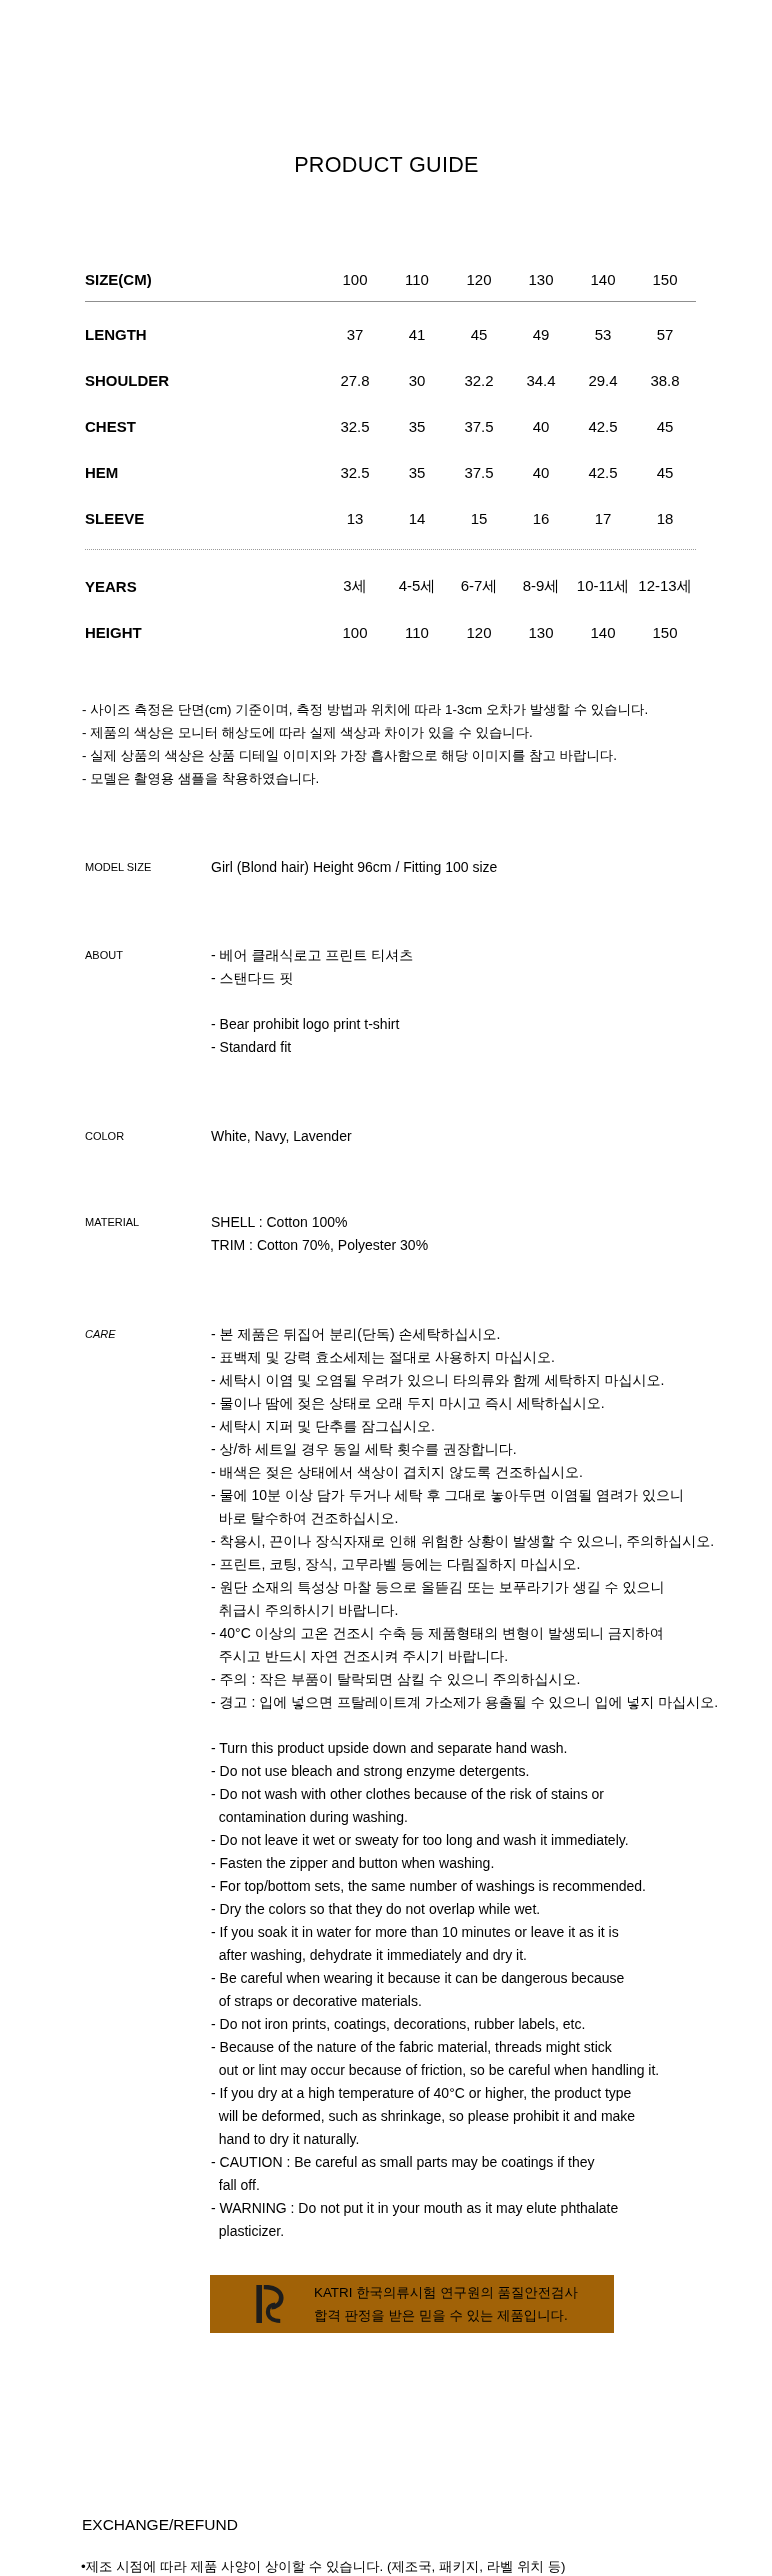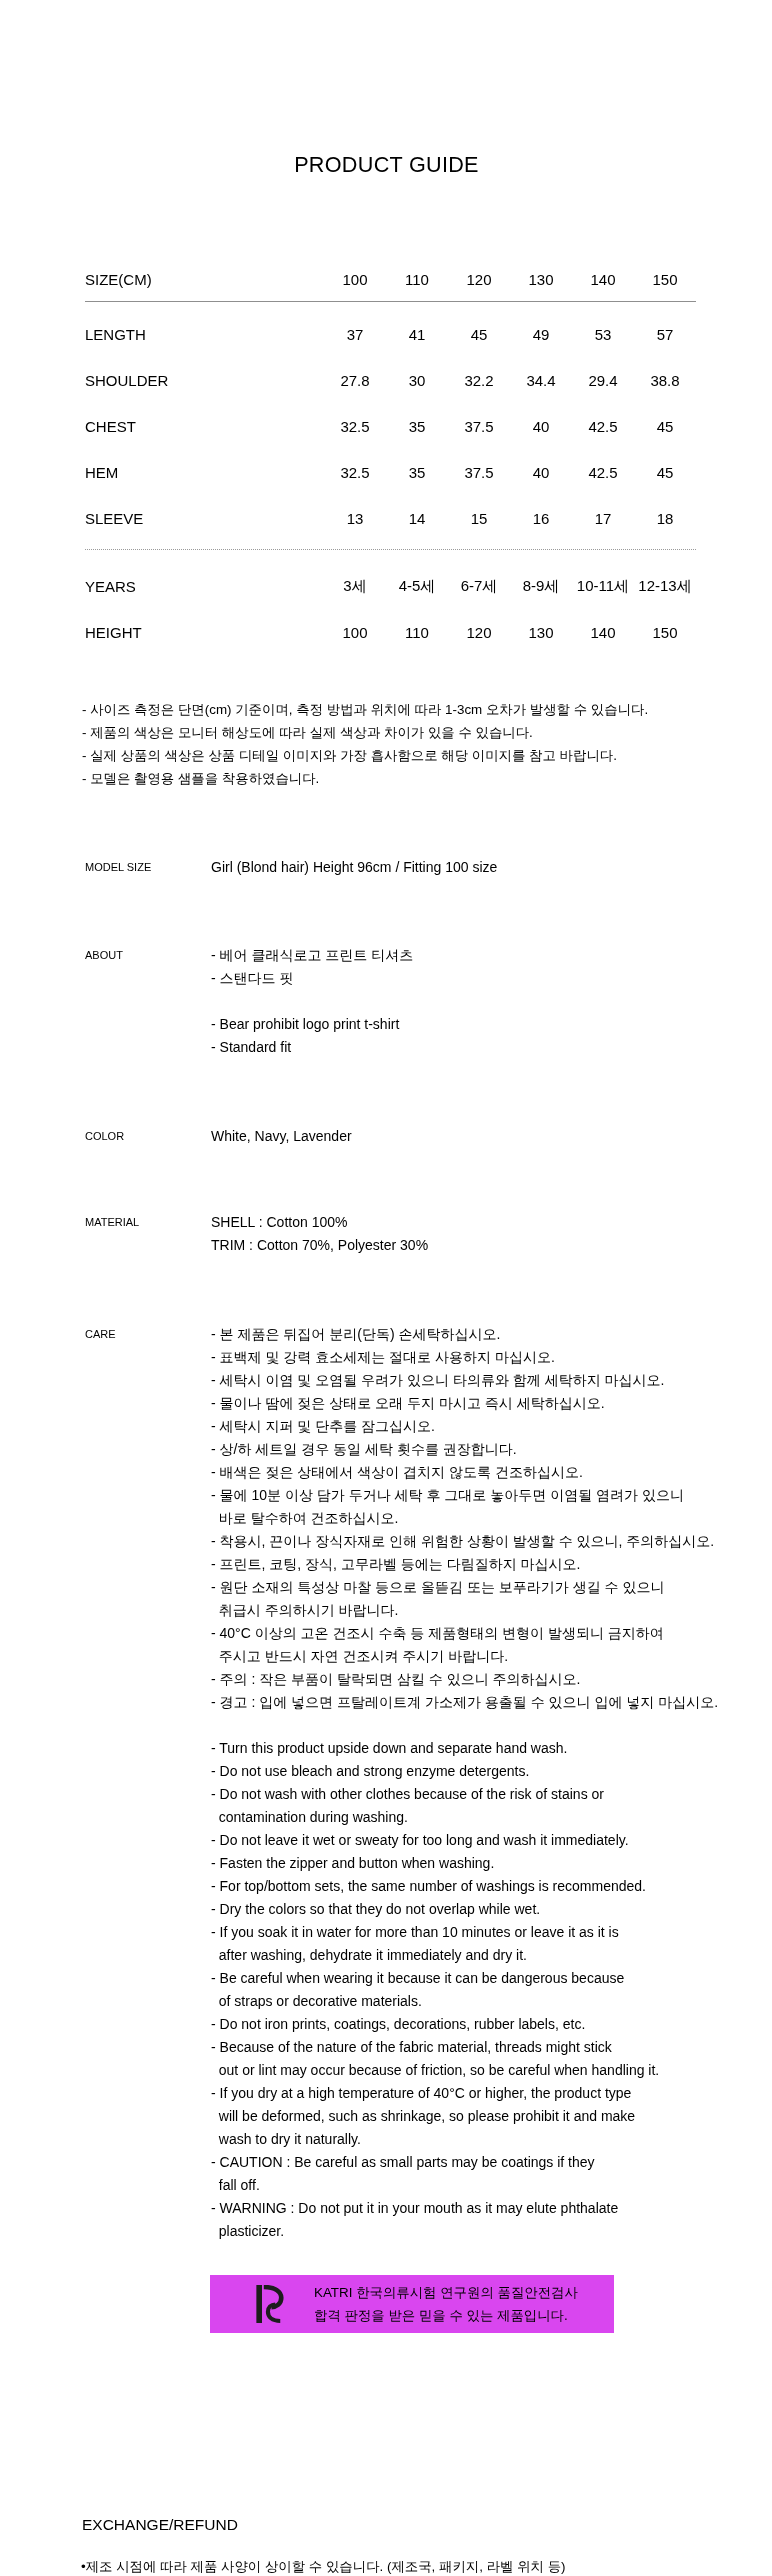--- a/index.html
+++ b/index.html
@@ -11,37 +11,37 @@
     overflow:hidden;
   }
   .page-title {
     position:absolute; top:152px; left:0; width:100%;
     text-align:center; font-size:21.6px; font-weight:400; letter-spacing:0.3px;
   }
   
   .size-table { position:absolute; top:270px; left:85px; width:611px; font-size:15px; }
   .trow { display:flex; align-items:center; height:46px; }
   .trow.header { height:18.5px; }
-  .tlabel { flex:1; text-align:left; }
+  .tlabel { flex:1; text-align:left;font-weight:bold; }
   .tcell { width:62px; text-align:center; }
   .solid-rule { border-top:1px solid #8f8f8f; margin-top:12.4px; }
   .rows-block { margin-top:9.3px; }
   .dotted-rule { border-top:1px dotted #9a9a9a; margin-top:8.2px; margin-bottom:13.4px; }
   
   .line { white-space:pre; min-height:23px; line-height:23px; font-size:14px; }
   .notes { position:absolute; top:698px; left:82px; width:688px; }
   .notes .line { font-size:13.4px; min-height:23px; line-height:23px; }
   .sec-label { position:absolute; left:85px; font-size:11px; }
   .sec-value { position:absolute; left:211px; width:556px; font-size:14px; }
   .one-line { height:23px; line-height:23px; white-space:pre; }
   .lbl-model { top:856px; } .val-model { top:856px; }
   .lbl-about { top:944px; } .val-about { top:944px; }
   .lbl-color { top:1125px; } .val-color { top:1125px; }
   .lbl-material { top:1211px; } .val-material { top:1211px; }
-  .lbl-care { top:1323px; } .val-care { top:1323px; }
+  .lbl-care { top:1323px;font-style:italic; } .val-care { top:1323px; }
   
   .kc-box {
     position:absolute; top:2275px; left:210px; width:404px; height:58px;
     display:flex; align-items:center;
   }
   .kc-icon { margin-left:46px; flex:0 0 auto; display:block; }
   .kc-text { margin-left:28px; }
   .kc-text .line { font-size:13.4px; }
   
   .h-exchange { position:absolute; top:2515px; left:82px; font-size:15.5px; height:20.6px; line-height:20.6px; }
@@ -196,28 +196,28 @@
       <div class="line">- Dry the colors so that they do not overlap while wet.</div>
       <div class="line">- If you soak it in water for more than 10 minutes or leave it as it is</div>
       <div class="line">  after washing, dehydrate it immediately and dry it.</div>
       <div class="line">- Be careful when wearing it because it can be dangerous because</div>
       <div class="line">  of straps or decorative materials.</div>
       <div class="line">- Do not iron prints, coatings, decorations, rubber labels, etc.</div>
       <div class="line">- Because of the nature of the fabric material, threads might stick</div>
       <div class="line">  out or lint may occur because of friction, so be careful when handling it.</div>
       <div class="line">- If you dry at a high temperature of 40°C or higher, the product type</div>
       <div class="line">  will be deformed, such as shrinkage, so please prohibit it and make</div>
-      <div class="line">  wash to dry it naturally.</div>
+      <div class="line">  hand to dry it naturally.</div>
       <div class="line">- CAUTION : Be careful as small parts may be coatings if they</div>
       <div class="line">  fall off.</div>
       <div class="line">- WARNING : Do not put it in your mouth as it may elute phthalate</div>
       <div class="line">  plasticizer.</div>
     </div>
 
-  <div class="kc-box" style="background:#d946ef;">
+  <div class="kc-box" style="background:#a16207;">
     <svg class="kc-icon" width="30" height="38" viewBox="0 0 58 74">
       <path d="M6 0 V74" fill="none" stroke="#1d1d1d" stroke-width="11"></path>
       <path d="M15 4 C37 4 49 13 49 25 C49 37 39 43 30 43" fill="none" stroke="#1d1d1d" stroke-width="9"></path>
       <path d="M47 70 C31 70 23 62 23 52 C23 44 29 38 37 38" fill="none" stroke="#1d1d1d" stroke-width="8"></path>
     </svg>
     <div class="kc-text">
       <div class="line">KATRI 한국의류시험 연구원의 품질안전검사</div>
       <div class="line">합격 판정을 받은 믿을 수 있는 제품입니다.</div>
     </div>
   </div>

